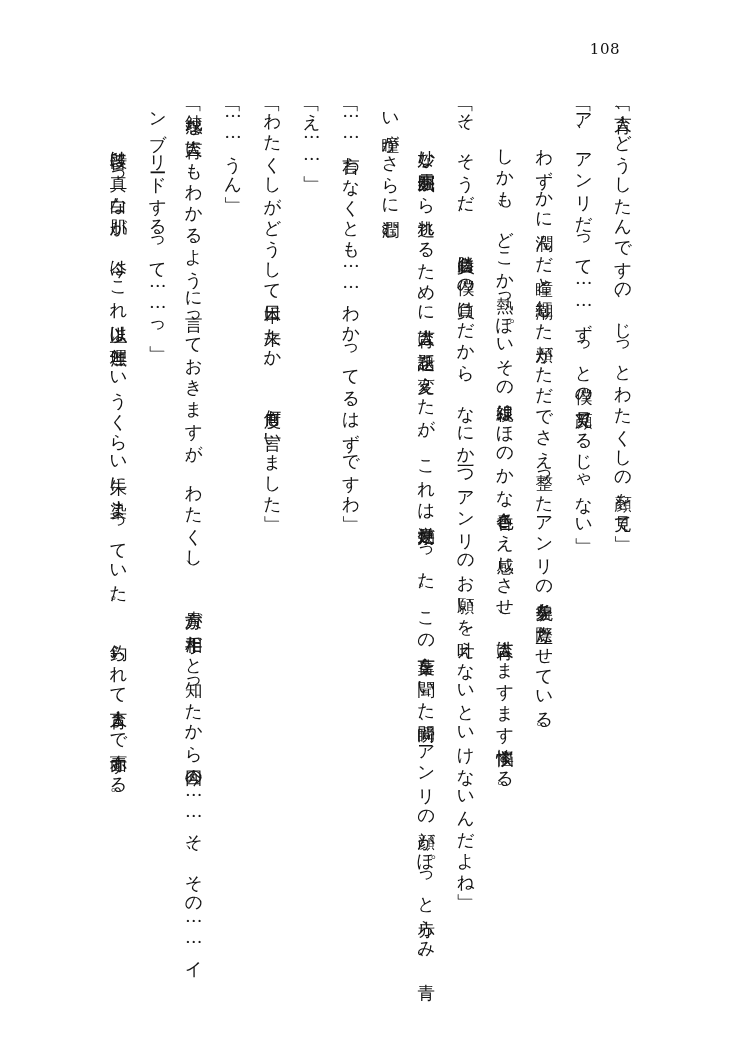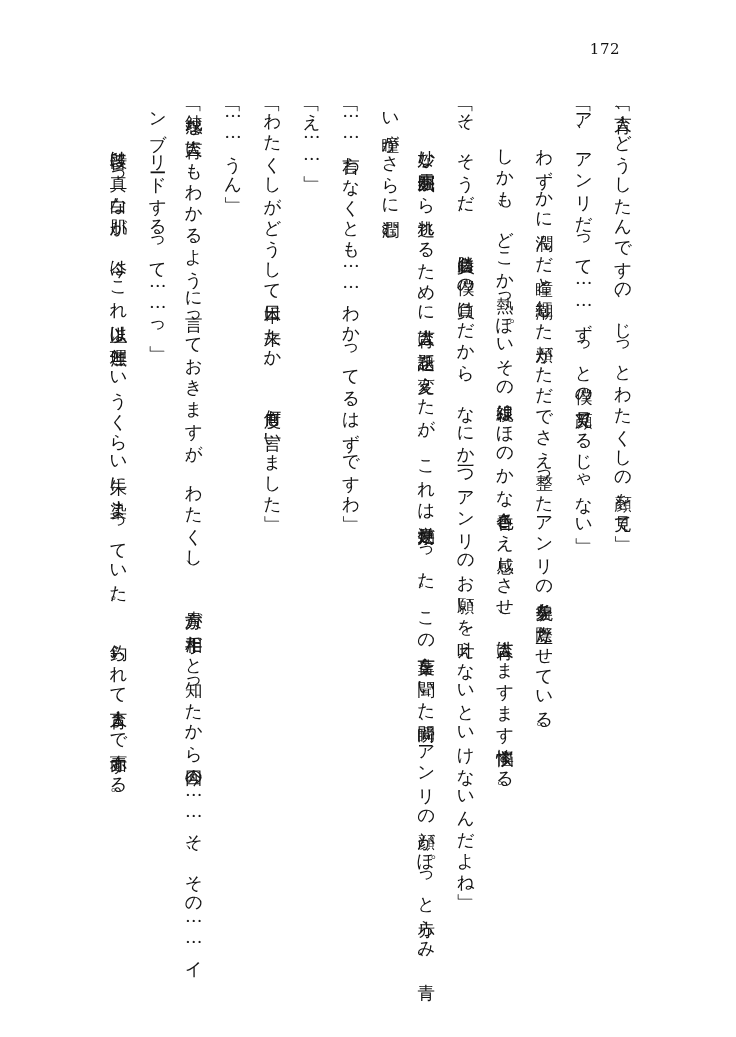--- a/index.html
+++ b/index.html
@@ -60,21 +60,21 @@
   }
   .indent {
     text-indent: 1em;
   }
 </style>
 </head>
 <body>
 
 <div class="page">
 
-  <div class="page-number">172</div>
+  <div class="page-number">108</div>
 
   <div class="body-text">
     <p class="para">「育人、どうしたんですの、じっとわたくしの顔を見て」</p>
     <p class="para">「ア、アンリだって……ずっと僕の顔見てるじゃない」</p>
     <p class="para indent">　わずかに潤んだ瞳と紅潮した頬がただでさえ整ったアンリの美貌を際立たせている。</p>
     <p class="para indent">　しかも、どこか熱っぽいその視線はほのかな色香さえ感じさせ、育人はますます懊悩する。</p>
     <p class="para">「そ、そうだ、　勝負は僕の負けだから、なにか一つアンリのお願いを叶えないといけないんだよね」</p>
     <p class="para indent">　妙な雰囲気から逃れるために育人は話題を変えたが、これは逆効果だった。この言葉を聞いた瞬間、アンリの顔がぽっと赤らみ、青い瞳がさらに潤む。</p>
     <p class="para">「……言わなくとも……わかってるはずですわ」</p>
     <p class="para">「え……」</p>

